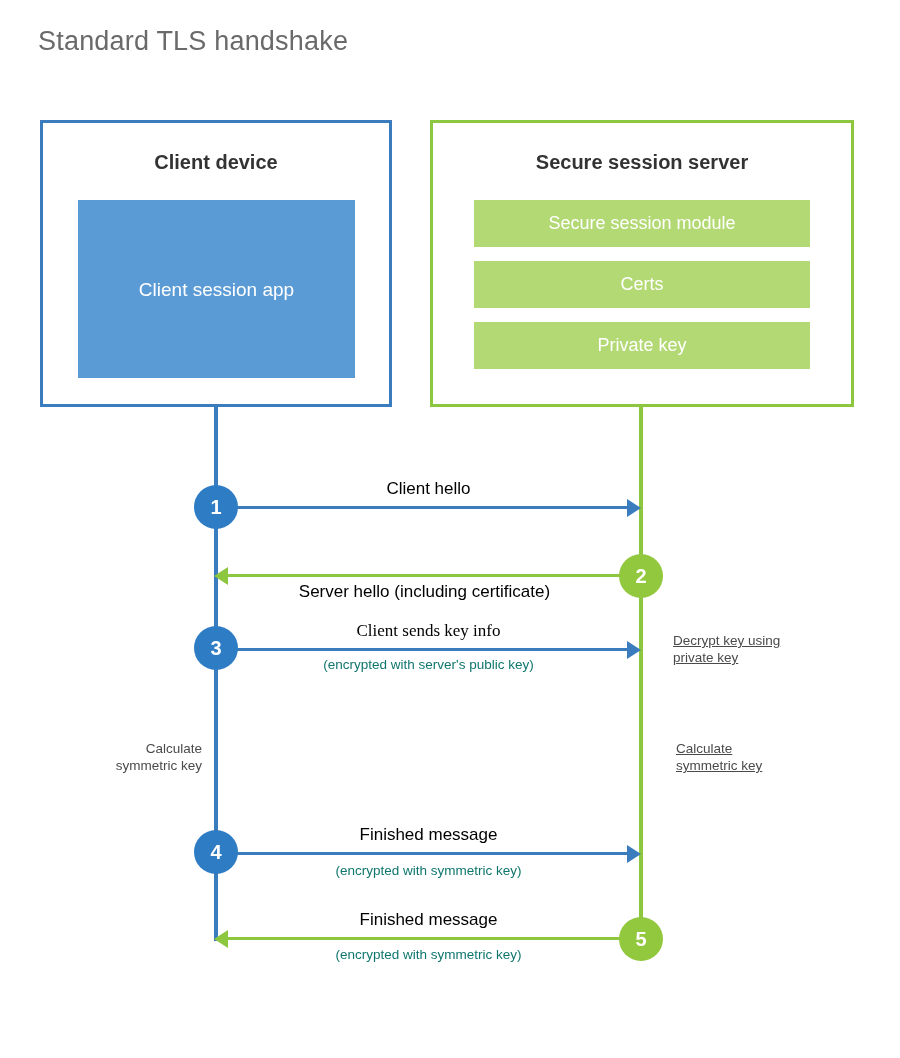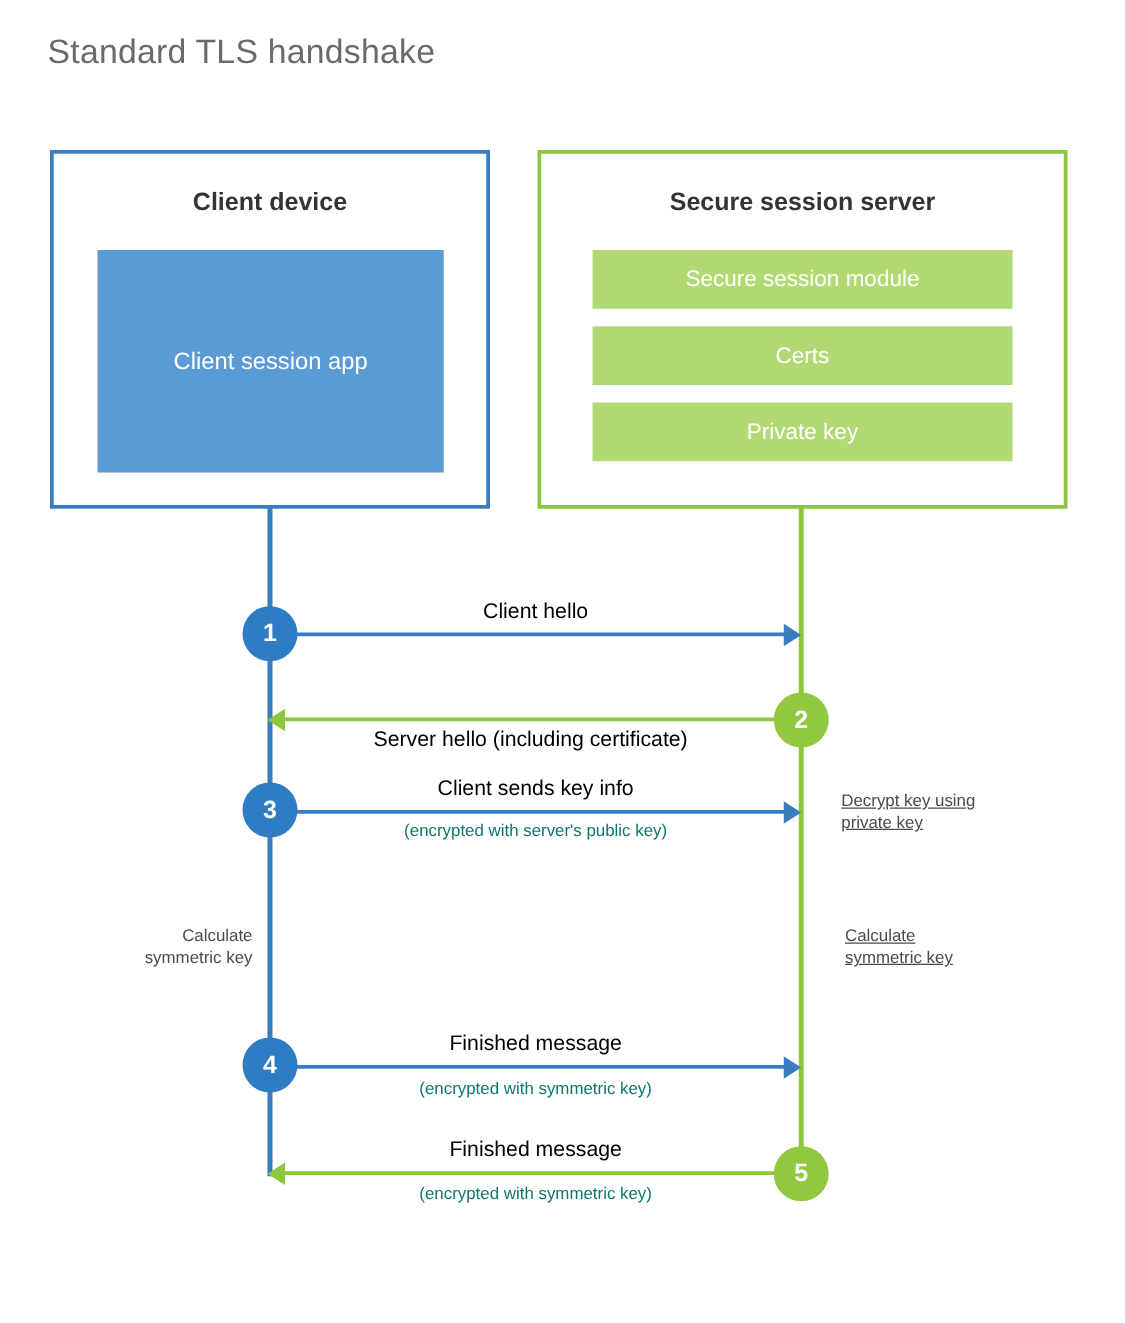--- a/index.html
+++ b/index.html
@@ -195,21 +195,21 @@
 <div class="msg-label" style="left:216px; top:479px; width:425px;">Client hello</div>
 <div class="arrow-line blue" style="left:216px; top:506px; width:412px;"></div>
 <div class="arrow-head right blue" style="left:627px; top:498.5px;"></div>
 <div class="step-circle blue" style="left:194px; top:485px;">1</div>
 
 <div class="msg-label" style="left:212px; top:550px; width:425px;margin-top:32px;">Server hello (including certificate)</div>
 <div class="arrow-line green" style="left:228px; top:574px; width:413px;"></div>
 <div class="arrow-head left green" style="left:214px; top:566.5px;"></div>
 <div class="step-circle green" style="left:619px; top:554px;">2</div>
 
-<div class="msg-label" style="left:216px; top:621px; width:425px;">Client sends key info</div>
+<div class="msg-label" style="left:216px; top:621px; width:425px;font-family:Liberation Serif, serif;">Client sends key info</div>
 <div class="arrow-line blue" style="left:216px; top:648px; width:412px;"></div>
 <div class="arrow-head right blue" style="left:627px; top:640.5px;"></div>
 <div class="msg-sublabel" style="left:216px; top:657px; width:425px;">(encrypted with server's public key)</div>
 <div class="step-circle blue" style="left:194px; top:626px;">3</div>
 
 <div class="side-note left-align" style="left:673px; top:632px; width:180px;">
   <div>Decrypt key using</div>
   <div>private key</div>
 </div>
 

